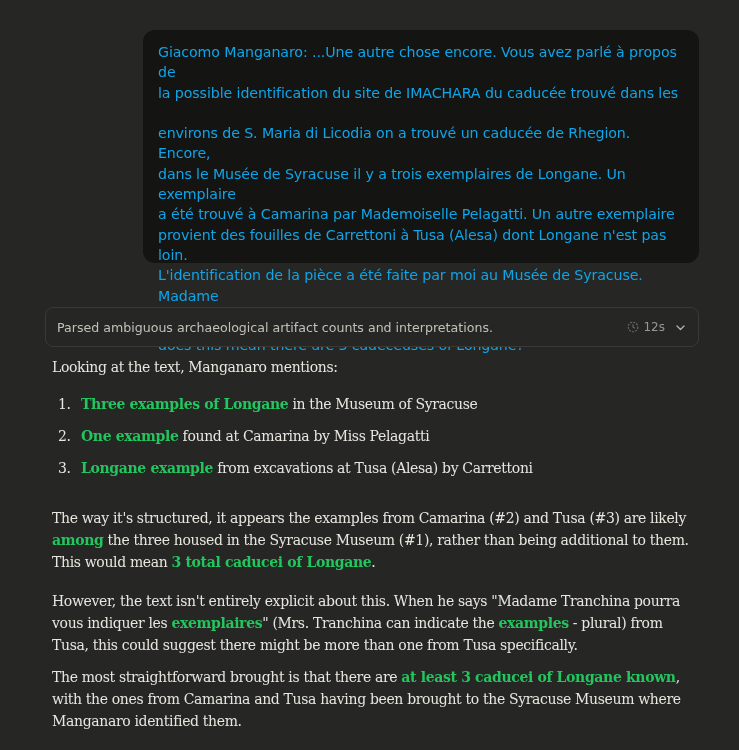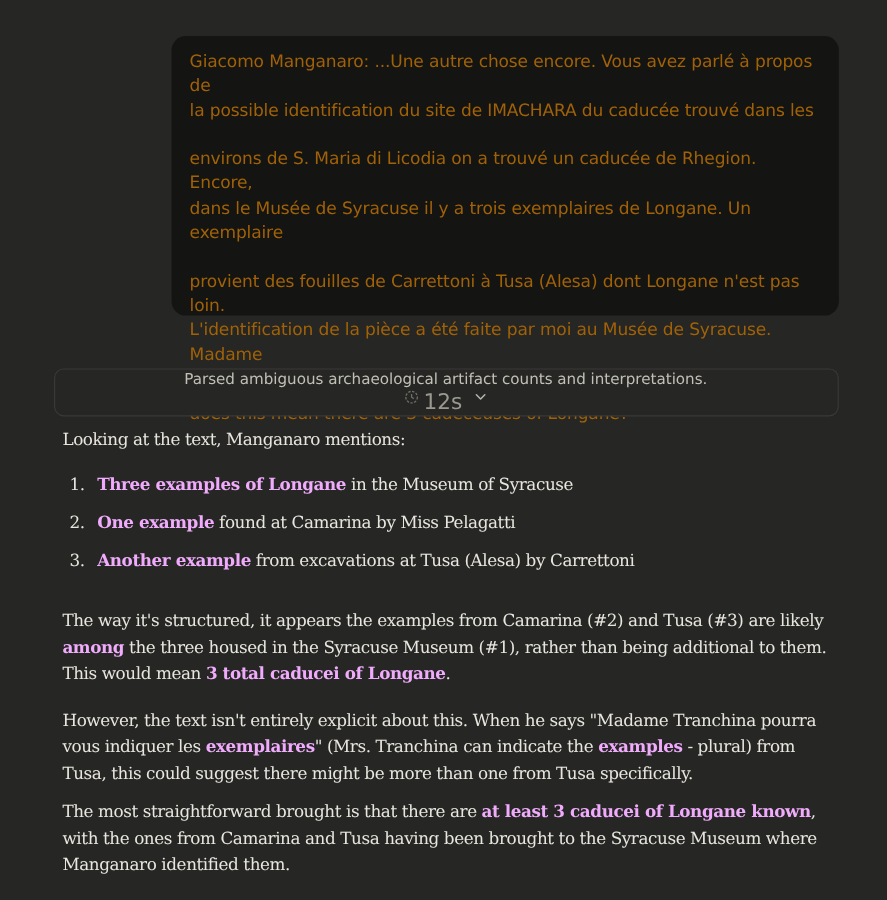--- a/index.html
+++ b/index.html
@@ -20,21 +20,21 @@
       top: 30px;
       width: 556px;
       height: 233px;
       box-sizing: border-box;
       background: #141413;
       border-radius: 12px;
       padding: 12px 14px 0 15px;
       font-family: "DejaVu Sans", sans-serif;
       font-size: 14.2px;
       line-height: 20.3px;
-      color: #a16207;
+      color: #0ea5e9;
       letter-spacing: -0.1px;
     }
     .user-bubble p {
       margin: 0;
     }
     .user-bubble .question {
       margin-top: 9px;
     }
     .thinking-bar {
       position: absolute;
@@ -46,53 +46,53 @@
       border: 1px solid #3a3936;
       border-radius: 8px;
       background: #262624;
       display: flex;
       align-items: center;
       padding: 0 12px 0 11px;
       font-family: "DejaVu Sans", sans-serif;
       font-size: 12.6px;
       color: #c2c0b6;
       cursor: pointer;
-      flex-direction: column;
     }
     .thinking-bar .summary {
       flex: 1;
       white-space: nowrap;
       overflow: hidden;
     }
     .thinking-bar .meta {
       display: flex;
+      align-items: center;
       gap: 4px;
       color: #9a988f;
-      font-size: 18px;
+      font-size: 12px;
     }
     .thinking-bar svg {
       display: block;
     }
     .response {
       position: absolute;
       left: 52px;
       top: 356px;
       width: 640px;
       font-family: "DejaVu Serif", serif;
       font-size: 14px;
       line-height: 22px;
       color: #e8e6df;
       letter-spacing: -0.35px;
     }
     .response p {
       margin: 0;
     }
     .response strong {
       font-weight: bold;
-      color: #f0abfc;
+      color: #22c55e;
     }
     .response ol {
       margin: 15px 0 0 0;
       padding: 0;
       list-style: none;
     }
     .response ol li {
       position: relative;
       padding-left: 29px;
       height: 22px;
@@ -110,21 +110,21 @@
 </head>
 <body>
 
 <div class="user-bubble">
   <p>
     <span>Giacomo Manganaro: ...Une autre chose encore. Vous avez parlé à propos de</span><br>
     <span>la possible identification du site de IMACHARA du caducée trouvé dans les</span><br>
     <br>
     <span>environs de S. Maria di Licodia on a trouvé un caducée de Rhegion. Encore,</span><br>
     <span>dans le Musée de Syracuse il y a trois exemplaires de Longane. Un exemplaire</span><br>
-    <br>
+    <span>a été trouvé à Camarina par Mademoiselle Pelagatti. Un autre exemplaire</span><br>
     <span>provient des fouilles de Carrettoni à Tusa (Alesa) dont Longane n'est pas loin.</span><br>
     <span>L'identification de la pièce a été faite par moi au Musée de Syracuse. Madame</span><br>
     <span>Tranchina pourra vous indiquer les exemplaires, qui proviennent de Tusa.</span>
   </p>
   <p class="question">does this mean there are 3 cadeceuses of Longane?</p>
 </div>
 
 <div class="thinking-bar">
   <span class="summary">Parsed ambiguous archaeological artifact counts and interpretations.</span>
   <span class="meta">
@@ -149,19 +149,19 @@
     <li>
       <span class="num">1.</span>
       <strong>Three examples of Longane</strong><span> in the Museum of Syracuse</span>
     </li>
     <li>
       <span class="num">2.</span>
       <strong>One example</strong><span> found at Camarina by Miss Pelagatti</span>
     </li>
     <li>
       <span class="num">3.</span>
-      <strong>Another example</strong><span> from excavations at Tusa (Alesa) by Carrettoni</span>
+      <strong>Longane example</strong><span> from excavations at Tusa (Alesa) by Carrettoni</span>
     </li>
   </ol>
   <p class="p1"><span>The way it's structured, it appears the examples from Camarina (#2) and Tusa (#3) are likely </span><strong>among</strong><span> the three housed in the Syracuse Museum (#1), rather than being additional to them. This would mean </span><strong>3 total caducei of Longane</strong><span>.</span></p>
   <p class="p2"><span>However, the text isn't entirely explicit about this. When he says "Madame Tranchina pourra vous indiquer les </span><strong>exemplaires</strong><span>" (Mrs. Tranchina can indicate the </span><strong>examples</strong><span> - plural) from Tusa, this could suggest there might be more than one from Tusa specifically.</span></p>
   <p class="p3"><span>The most straightforward brought is that there are </span><strong>at least 3 caducei of Longane known</strong><span>, with the ones from Camarina and Tusa having been brought to the Syracuse Museum where Manganaro identified them.</span></p>
 </div>
 
 </body></html>

